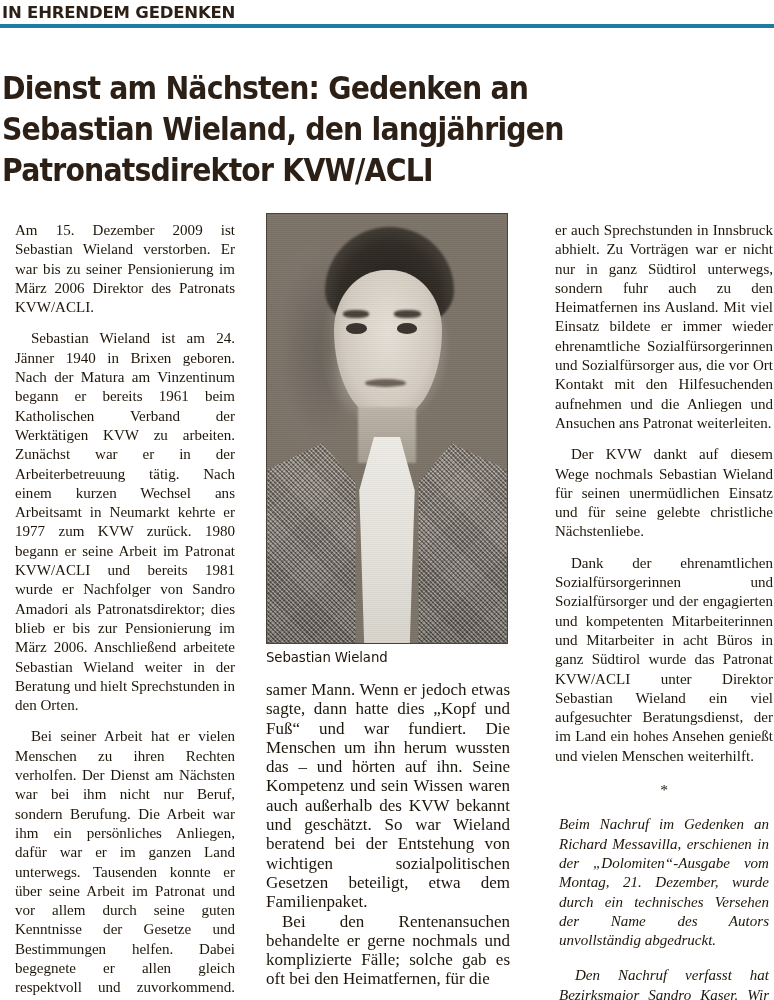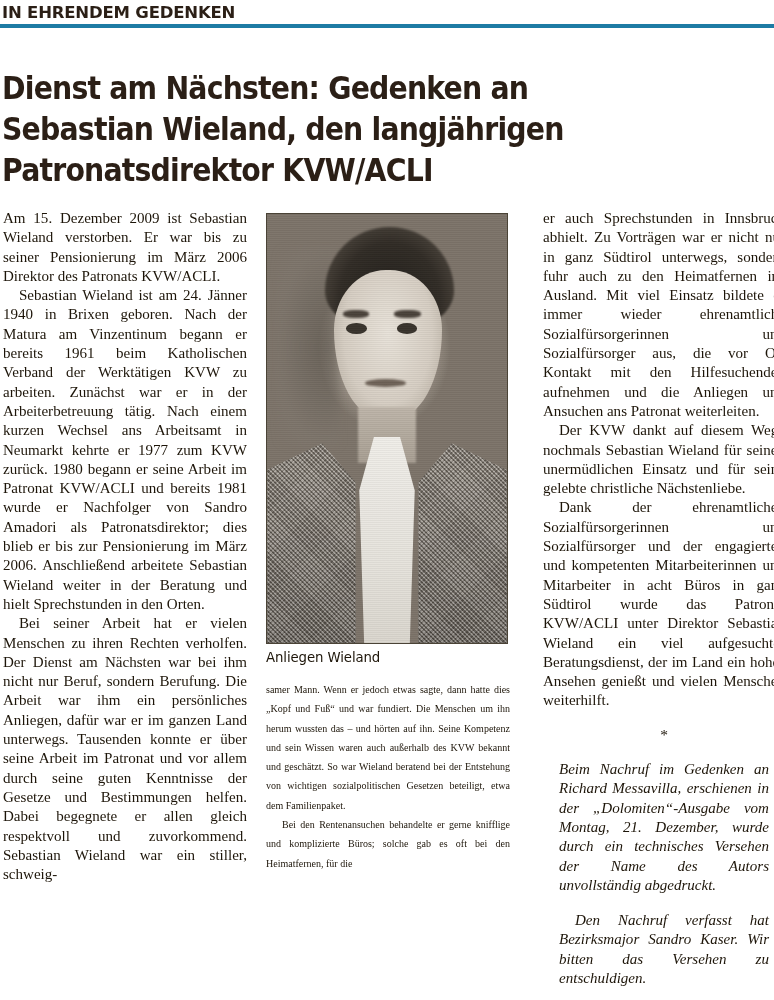--- a/index.html
+++ b/index.html
@@ -79,21 +79,21 @@
     line-height: 19.3px;
     text-align: justify;
     text-justify: inter-word;
     hyphens: manual;
   }
   .col-1 { left: 3px;   width: 244px; }
   .col-2 { left: 266px; width: 244px; }
   .col-3 { left: 543px; width: 242px; }
 
   .col p {
-    margin: 0;
+    margin: 12px;
     text-align: justify;
   }
   .col p.indent { text-indent: 16px; }
 
   
   .photo-wrap {
     position: absolute;
     left: 266px;
     top: 213px;
     width: 242px;
@@ -211,21 +211,21 @@
     letter-spacing: -0.1px;
     white-space: nowrap;
   }
 
   
   .col-2-body {
     position: absolute;
     left: 266px;
     top: 680px;
     width: 244px;
-    font-size: 10px;
+    font-size: 17px;
     line-height: 19.3px;
     text-align: justify;
   }
   .col-2-body p { margin: 0; }
   .col-2-body p.indent { text-indent: 16px; }
 
   
   .sep-asterisk {
     text-align: center;
     font-size: 15.5px;
@@ -291,20 +291,20 @@
       <div class="ph-eye-r"></div>
       <div class="ph-mouth"></div>
       <div class="ph-neck"></div>
       <div class="ph-shirt"></div>
       <div class="ph-jacket-l"></div>
       <div class="ph-jacket-r"></div>
       <div class="ph-grain"></div>
     </div>
   </div>
 
-  <div class="photo-caption">Anliegen Wieland</div>
+  <div class="photo-caption">Sebastian Wieland</div>
 
   <div class="col-2-body">
     <p>samer Mann. Wenn er jedoch etwas sagte, dann hatte dies „Kopf und Fuß“ und war fundiert. Die Menschen um ihn herum wussten das – und hörten auf ihn. Seine Kompetenz und sein Wissen waren auch außerhalb des KVW bekannt und geschätzt. So war Wieland beratend bei der Entstehung von wichtigen sozialpolitischen Gesetzen beteiligt, etwa dem Familienpaket.</p>
-    <p class="indent">Bei den Rentenansuchen behandelte er gerne knifflige und komplizierte Büros; solche gab es oft bei den Heimatfernen, für die</p>
+    <p class="indent">Bei den Rentenansuchen behandelte er gerne nochmals und komplizierte Fälle; solche gab es oft bei den Heimatfernen, für die</p>
   </div>
 
 </div>
 
 </body></html>

